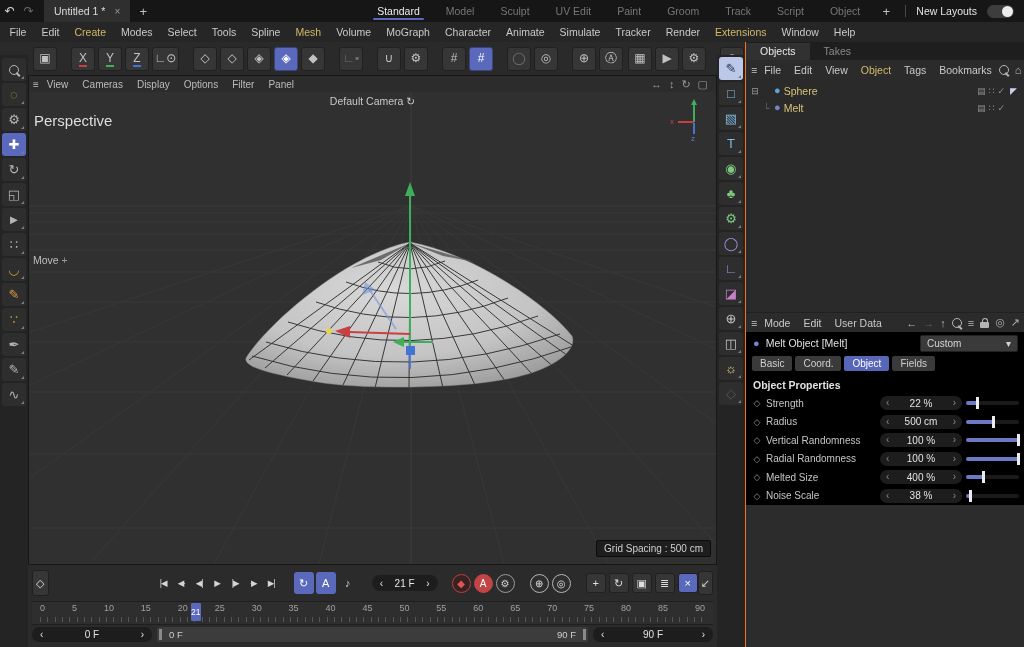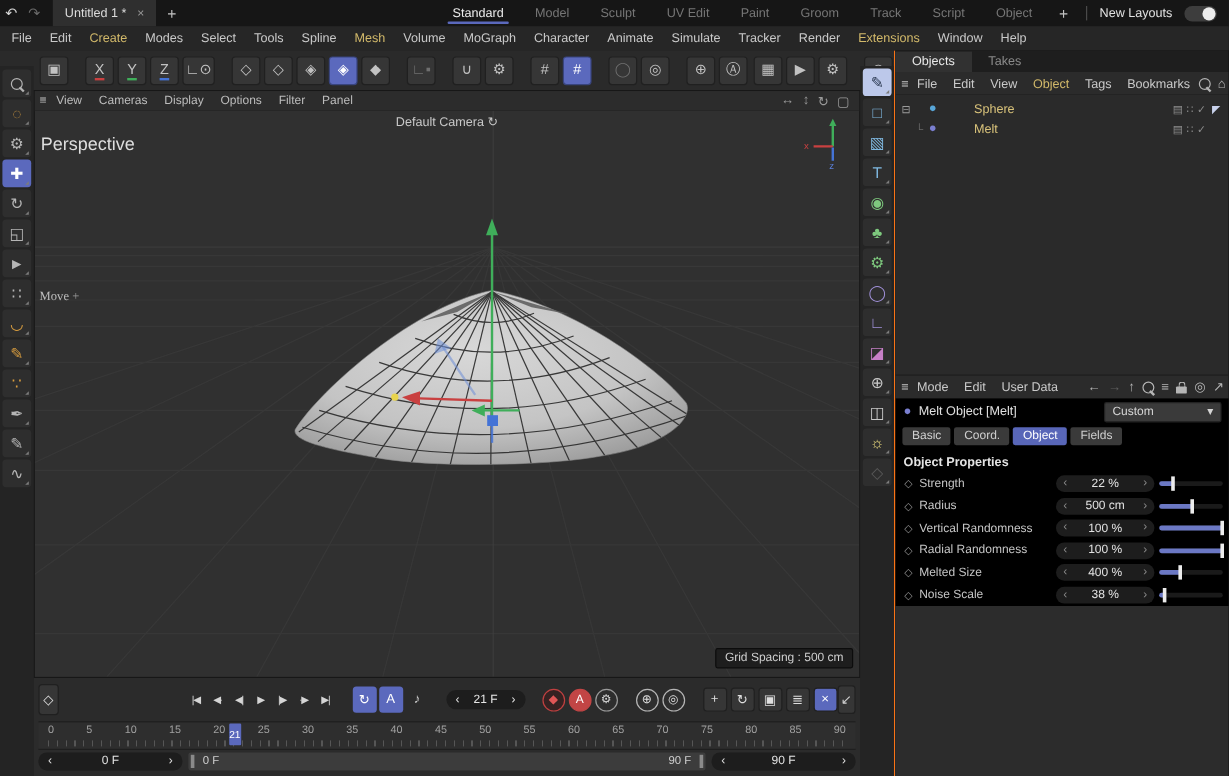--- a/index.html
+++ b/index.html
@@ -53,21 +53,21 @@
   
   #viewport{position:absolute;left:28px;top:75px;width:689px;height:490px;background:#303030;
             border:1px solid #171717;box-sizing:border-box;z-index:10;}
   #vp-menu{height:16px;background:#2c2c2c;display:flex;align-items:center;gap:2px;
            font-size:10px;color:#bcbcbc;padding:0 4px;border-bottom:1px solid #222;}
   .vp-menu-item{padding:0 6px;}
   #vp-nav{margin-left:auto;display:flex;gap:7px;color:#9a9a9a;font-size:11px;padding-right:4px;}
   #vp-canvas{position:absolute;left:0;top:16px;right:0;bottom:0;overflow:hidden;}
   .vp-label{position:absolute;left:5px;top:20px;color:#dedede;font-size:15px;}
   .vp-cam{position:absolute;left:50%;transform:translateX(-50%);top:3px;color:#c8c8c8;font-size:10.5px;}
-  .vp-hint{position:absolute;left:4px;top:150px;color:#bdbdbd;font-size:10.5px;font-family:Liberation Serif, serif;}
+  .vp-hint{position:absolute;left:4px;top:162px;color:#bdbdbd;font-size:10.5px;}
   .vp-grid-badge{position:absolute;right:5px;bottom:7px;background:#1e1e1e;border:1px solid #0c0c0c;
                  border-radius:2px;padding:2px 7px;color:#cfcfcf;font-size:10px;}
   #vp-axis{position:absolute;right:6px;top:4px;}
   .ax-x{position:absolute;font-size:8px;color:#c94040;}
   .ax-z{position:absolute;font-size:8px;color:#5b7fd8;}
   
   #right-panel{position:absolute;left:745px;top:42px;width:279px;height:605px;background:#000000;
                border-left:1px solid #f97316;display:flex;flex-direction:column;z-index:25;}
   .panel-tabs{height:18px;background:#1e1e1e;display:flex;align-items:flex-end;flex:0 0 auto;}
   .panel-tab{padding:2px 14px 3px;font-size:10.5px;color:#8a8a8a;}
@@ -75,21 +75,21 @@
   .panel-menu{height:19px;display:flex;align-items:center;gap:1px;font-size:10.5px;color:#c5c5c5;
               padding:0 5px;flex:0 0 auto;background:#2b2b2b;}
   .panel-menu .menu-item{padding:0 6px;}
   .panel-icons{margin-left:auto;display:flex;align-items:center;gap:6px;color:#b5b5b5;font-size:11px;}
   .panel-icons .dim{color:#5f5f5f;}
   #om-tree{flex:0 0 230px;background:#2a2a2a;padding-top:3px;border-bottom:1px solid #202020;}
   .tree-row{display:flex;align-items:center;height:17px;font-size:10.5px;gap:3px;padding:0 6px 0 4px;}
   .tree-row .expander{width:10px;color:#9a9a9a;font-size:9px;text-align:center;}
   .tree-row .branch{width:8px;color:#6a6a6a;font-size:9px;}
   .obj-dot{font-size:11px;line-height:1;}
-  .obj-name{color:#d8c27a;margin-right:4px;margin-left:28px;}
+  .obj-name{color:#d8c27a;margin-right:4px;}
   .mini{color:#8d8d8d;font-size:9px;}
   .mini.first{margin-left:auto;}
   .tag{color:#c9d2ec;font-size:9px;width:11px;text-align:center;}
   #attr-obj-row{height:22px;display:flex;align-items:center;gap:6px;padding:0 7px;flex:0 0 auto;}
   .attr-obj-title{color:#e0e0e0;font-size:10.5px;}
   .preset-dd{margin-left:auto;width:84px;height:15px;background:#3a3a3a;border:1px solid #222;border-radius:2px;
              display:flex;align-items:center;justify-content:space-between;padding:0 6px;font-size:10px;color:#d5d5d5;}
   #section-tabs{display:flex;gap:3px;padding:2px 6px 4px;flex:0 0 auto;}
   .sec-tab{background:#3a3a3a;border-radius:2px;padding:2px 8px;font-size:10px;color:#cfcfcf;}
   .sec-tab.on{background:#5866b8;color:#fff;}

